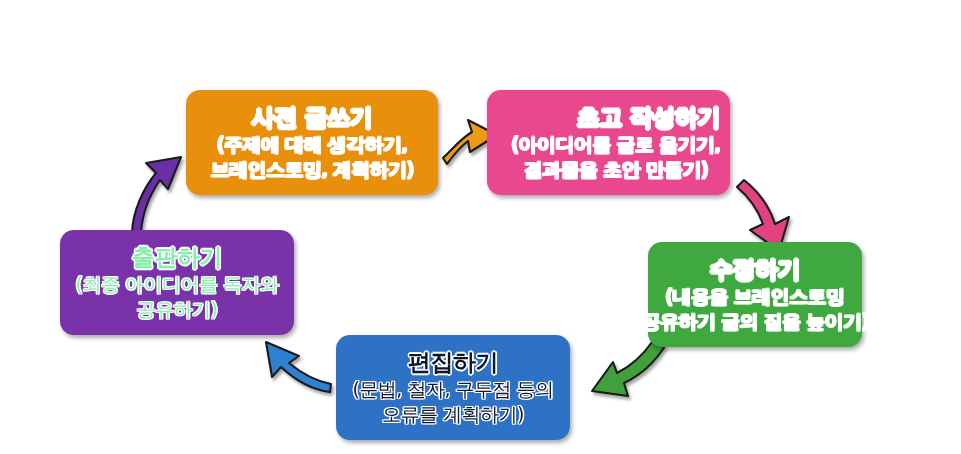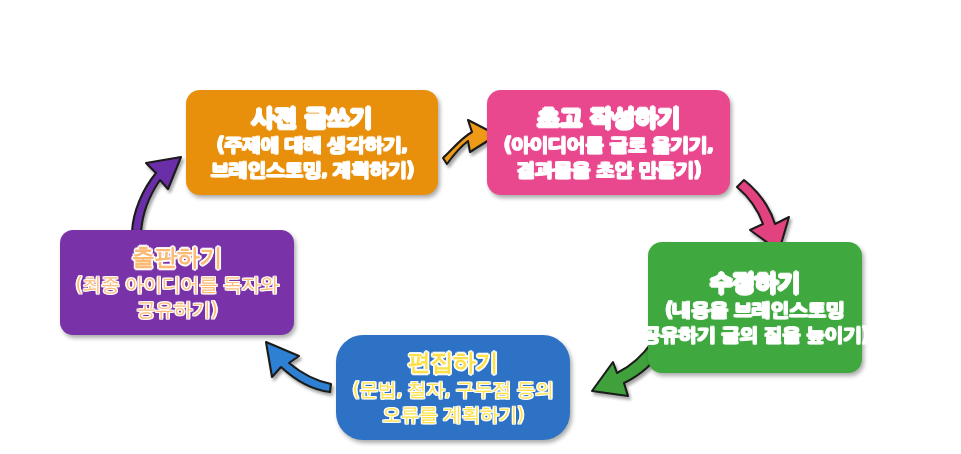--- a/index.html
+++ b/index.html
@@ -77,21 +77,21 @@
       -1.4px  0px   0 rgba(255,255,255,0.9),
        1.4px  0px   0 rgba(255,255,255,0.9);
   }
   .sub-lines {
     margin-top: 1px;
   }
 
   
   #node-prewriting { left: 186px; top: 50px;  width: 252px; height: 105px; }
   #node-drafting   { left: 487px; top: 50px;  width: 243px; height: 105px; }
-  #node-revising   { left: 648px; top: 202px; width: 214px; height: 131px; }
+  #node-revising   { left: 648px; top: 202px; width: 214px; height: 105px; }
   #node-editing    { left: 336px; top: 295px; width: 234px; height: 105px; }
   #node-publishing { left: 60px;  top: 190px; width: 234px; height: 105px; }
 </style>
 </head>
 <body>
 
 <div id="canvas">
   <div class="stage">
 
     <svg class="arrows" viewBox="0 0 961 454" xmlns="http://www.w3.org/2000/svg">
@@ -153,45 +153,45 @@
     </svg>
 
     <div class="node" id="node-prewriting" style="background: rgb(232, 144, 12); color: rgb(255, 255, 255);">
       <div class="title">사전 글쓰기</div>
       <div class="sub-lines">
         <div class="sub">(주제에 대해 생각하기,</div>
         <div class="sub">브레인스토밍, 계획하기)</div>
       </div>
     </div>
 
-    <div class="node" id="node-drafting" style="background: rgb(233, 72, 142); color: rgb(255, 255, 255);">
+    <div class="node" id="node-drafting" style="background: rgb(233, 72, 142); color: rgb(255, 255, 255); align-items: flex-end;">
       <div class="title">초고 작성하기</div>
       <div class="sub-lines">
         <div class="sub">(아이디어를 글로 옮기기,</div>
         <div class="sub">결과물을 초안 만들기)</div>
       </div>
     </div>
 
     <div class="node" id="node-revising" style="background: rgb(63, 168, 63); color: rgb(255, 255, 255);">
       <div class="title">수정하기</div>
       <div class="sub-lines">
         <div class="sub">(내용을 브레인스토밍</div>
         <div class="sub">공유하기 글의 질을 높이기)</div>
       </div>
     </div>
 
-    <div class="node" id="node-editing" style="background: rgb(45, 114, 196); color: #fde047; border-radius: 27px;">
+    <div class="node" id="node-editing" style="background: rgb(45, 114, 196); color: #0f172a;">
       <div class="title">편집하기</div>
       <div class="sub-lines">
         <div class="sub">(문법, 철자, 구두점 등의</div>
         <div class="sub">오류를 계획하기)</div>
       </div>
     </div>
 
-    <div class="node" id="node-publishing" style="background: rgb(122, 50, 168); color: #fdba74; border-radius: 13px;">
+    <div class="node" id="node-publishing" style="background: rgb(122, 50, 168); color: #86efac;">
       <div class="title">출판하기</div>
       <div class="sub-lines">
         <div class="sub">(최종 아이디어를 독자와</div>
         <div class="sub">공유하기)</div>
       </div>
     </div>
 
   </div>
 </div>
 

